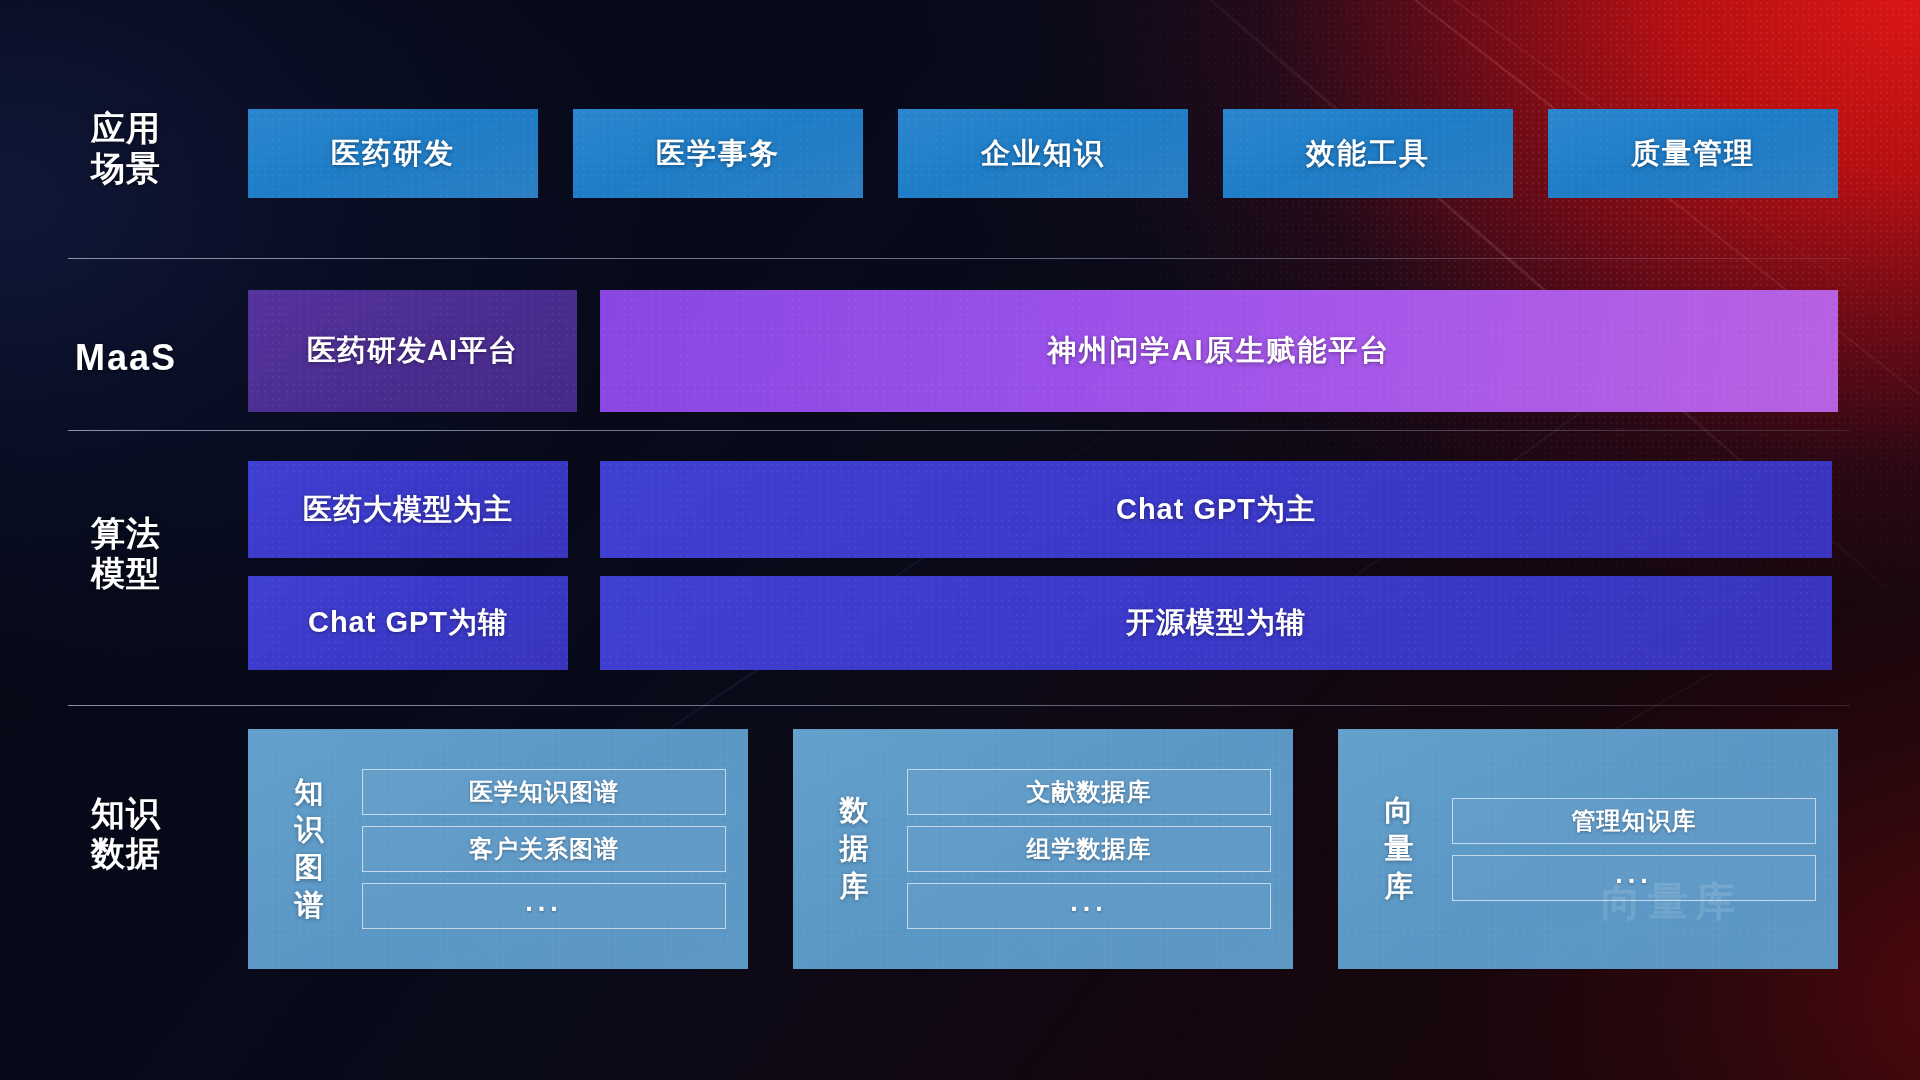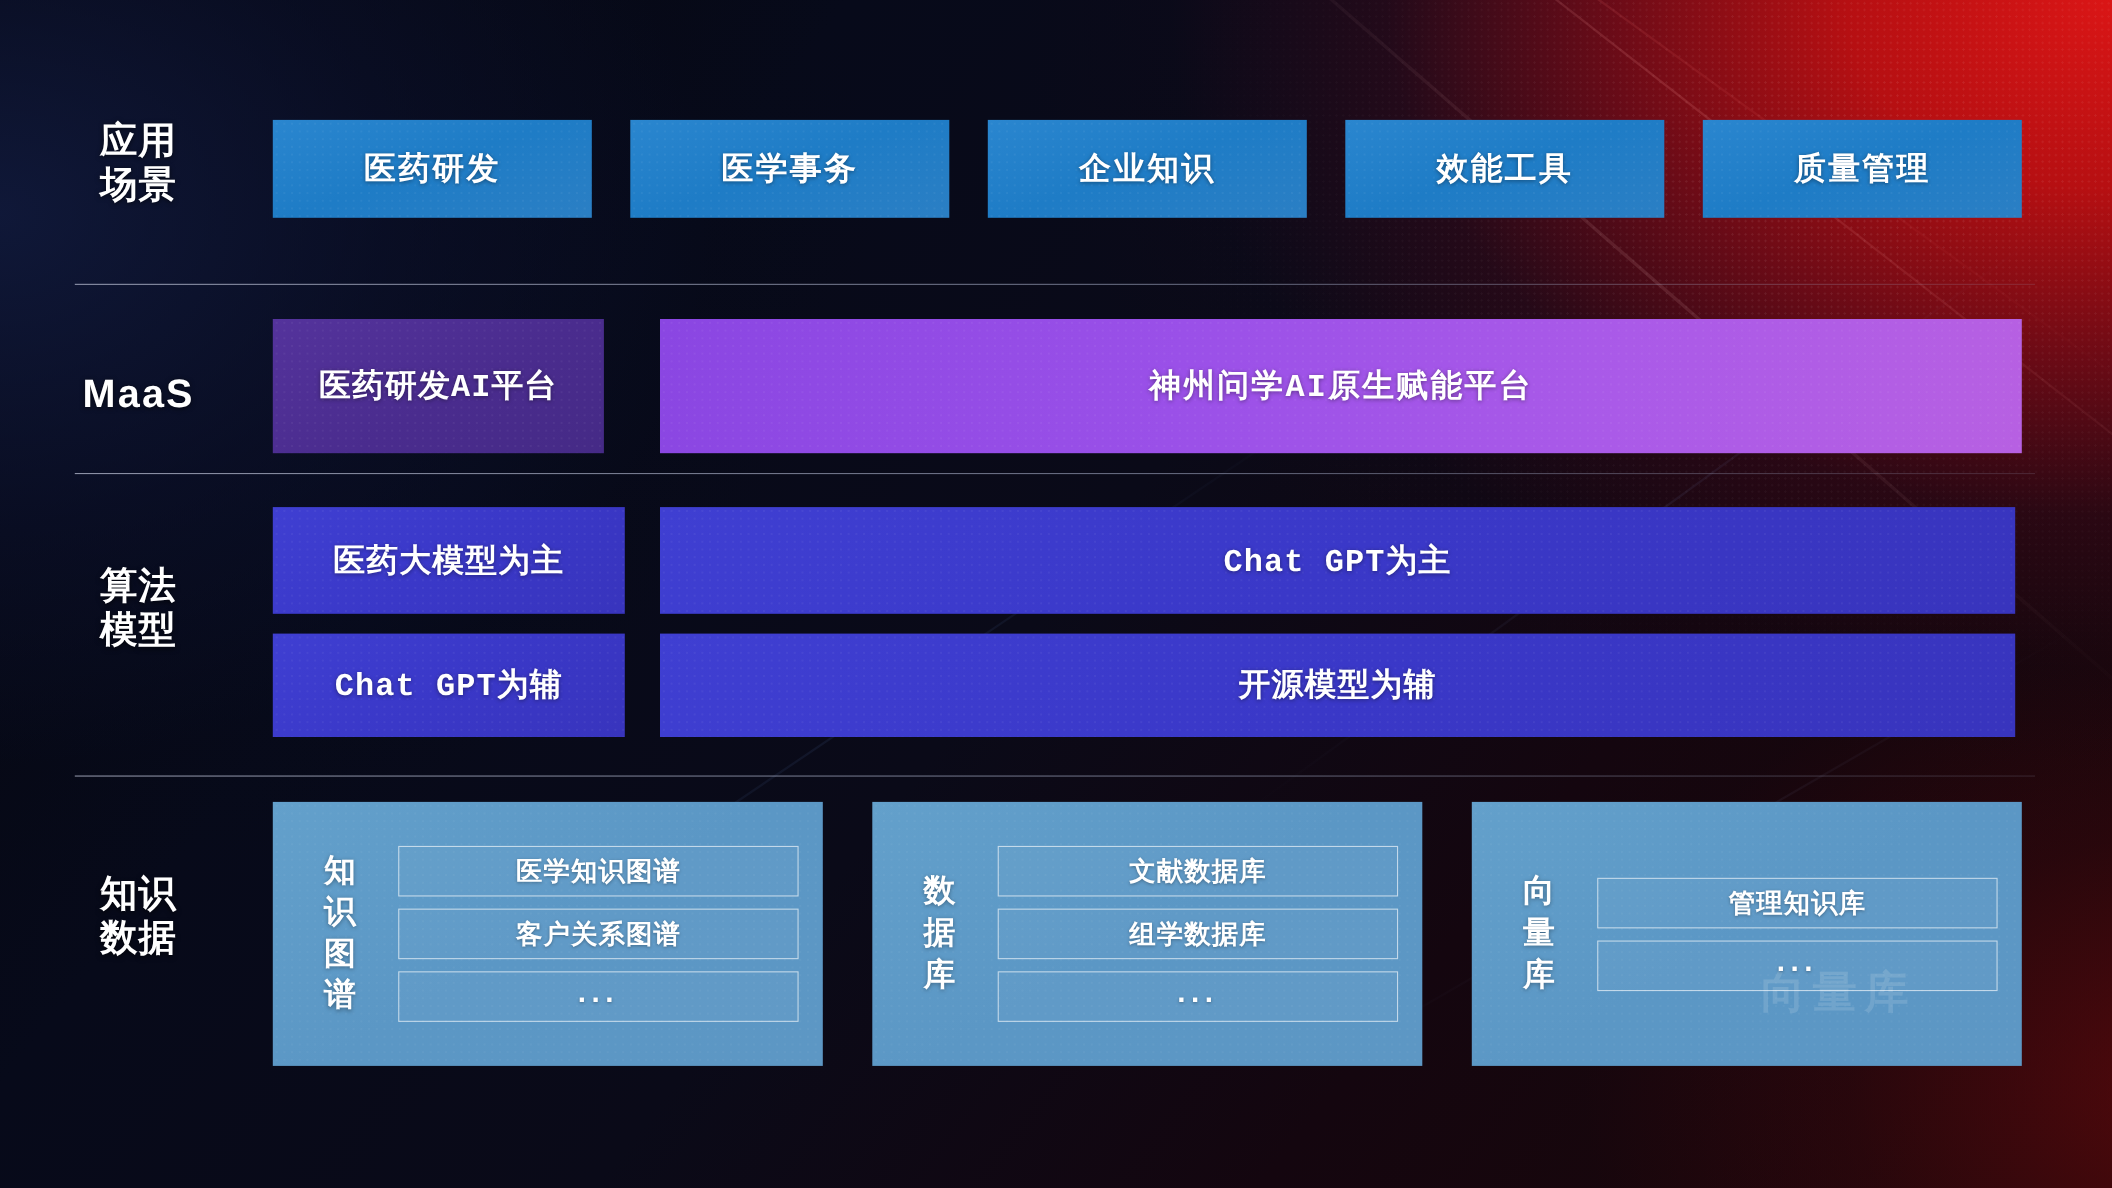--- a/index.html
+++ b/index.html
@@ -76,21 +76,20 @@
   }
   .row-label.latin { letter-spacing:2px; font-size:36px; }
 
   
   .box {
     position:absolute;
     display:flex; align-items:center; justify-content:center;
     color:#fff; font-weight:bold;
     text-shadow:0 1px 4px rgba(0,0,0,.40);
     overflow:hidden;
-    font-family:Liberation Mono, monospace;
   }
   .box::after {
     content:""; position:absolute; inset:0; pointer-events:none;
     background-image:radial-gradient(rgba(255,255,255,.30) 1px, transparent 1.1px);
     background-size:7px 7px; opacity:.16;
   }
   .box span { position:relative; z-index:1; }
 
   .app-box {
     background:linear-gradient(160deg,#2a86cf 0%,#1e7cc6 48%,#2b7fc4 100%);
@@ -179,21 +178,21 @@
     <span>效能工具</span>
   </div>
   <div class="box app-box" style="left:1548px;top:109px;width:290px;height:89px;">
     <span>质量管理</span>
   </div>
 
   <div class="divider" style="left:68px;top:258px;width:1782px;"></div>
 
   <div class="row-label latin" style="left:62px;top:337px;width:128px;">MaaS</div>
 
-  <div class="box maas-left" style="left:248px;top:290px;width:301px;height:122px;">
+  <div class="box maas-left" style="left:248px;top:290px;width:329px;height:122px;">
     <span>医药研发AI平台</span>
   </div>
   <div class="box maas-right" style="left:600px;top:290px;width:1238px;height:122px;">
     <span>神州问学AI原生赋能平台</span>
   </div>
 
   <div class="divider" style="left:68px;top:430px;width:1782px;"></div>
 
   <div class="row-label" style="left:62px;top:513px;width:128px;">算法
 模型</div>

